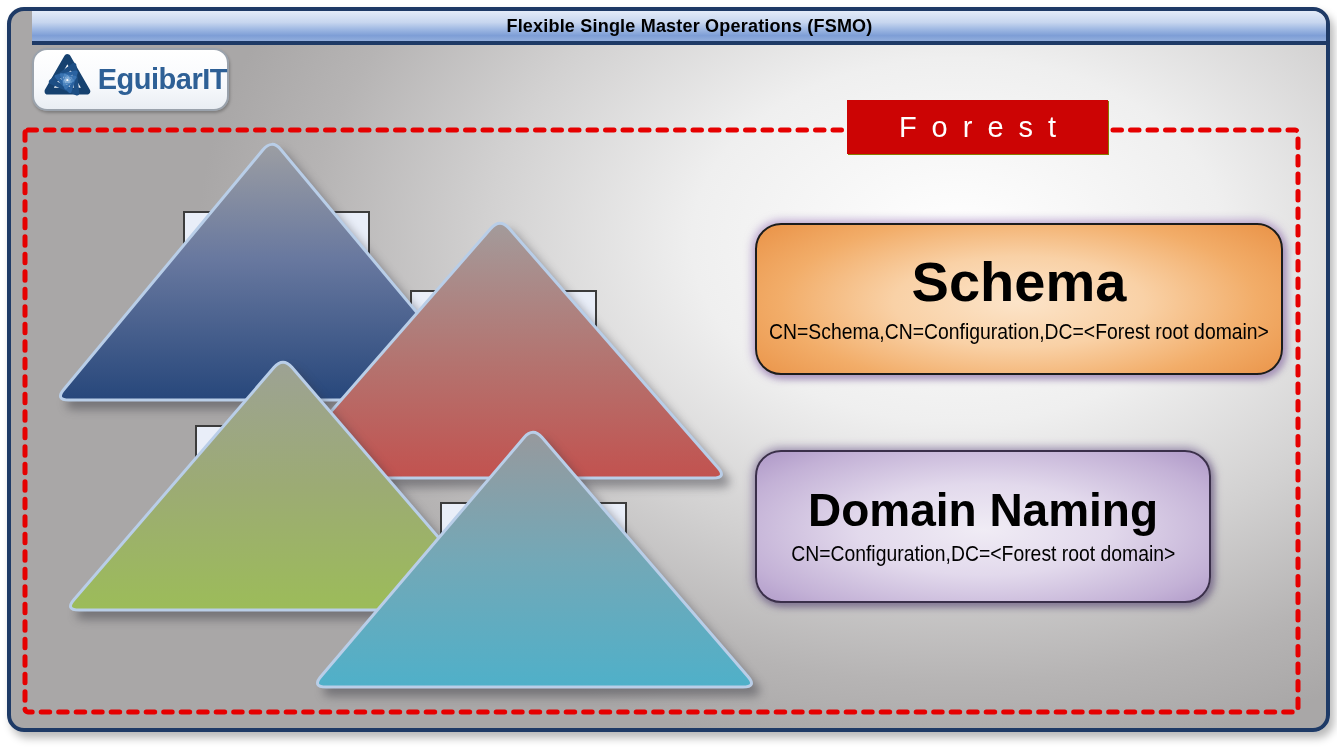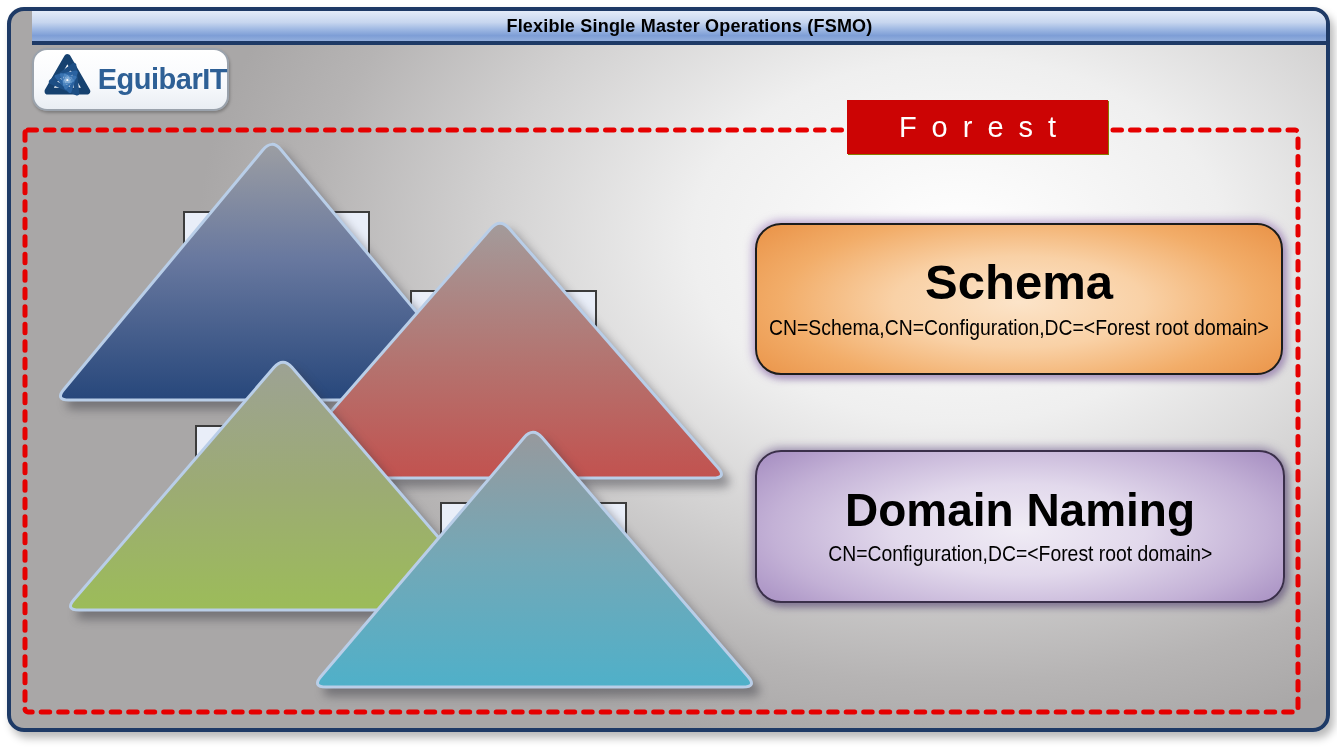--- a/index.html
+++ b/index.html
@@ -56,27 +56,27 @@
 
   
   .card { position:absolute; z-index:3; border-radius:26px; border:2px solid #1c1c1c;
           display:flex; flex-direction:column; align-items:center; justify-content:center; text-align:center; }
   .card-schema {
     left:744px; top:212px; width:528px; height:152px;
     background:radial-gradient(ellipse 330px 120px at 50% 52%, #fce4c9 0%, #f9d1a6 38%, #f2ad69 72%, #ea9449 100%);
     box-shadow:0 0 9px 3px rgba(160,128,190,0.65), 3px 4px 6px rgba(90,70,110,0.35);
   }
   .card-domain {
-    left:744px; top:439px; width:530px; height:153px;
+    left:744px; top:439px; width:456px; height:153px;
     background:radial-gradient(ellipse 330px 120px at 50% 52%, #f0ecf5 0%, #e2d9ec 38%, #c3b1d6 75%, #a78fc2 100%);
     border-color:#3a2f4a;
     box-shadow:0 0 9px 3px rgba(110,90,140,0.55), 3px 4px 6px rgba(60,50,80,0.35);
   }
   .card-title { font-weight:bold; color:#000; line-height:1.05; }
-  .card-schema .card-title { font-size:49px; }
+  .card-schema .card-title { font-size:56px; }
   .card-domain .card-title { font-size:46px; }
   .card-dn { font-size:22px; color:#000; margin-top:7px; transform:scaleX(0.88); white-space:nowrap; }
 </style>
 </head>
 <body>
 
 <div id="stage">
   <div class="frame">
 
     <div class="titlebar">

